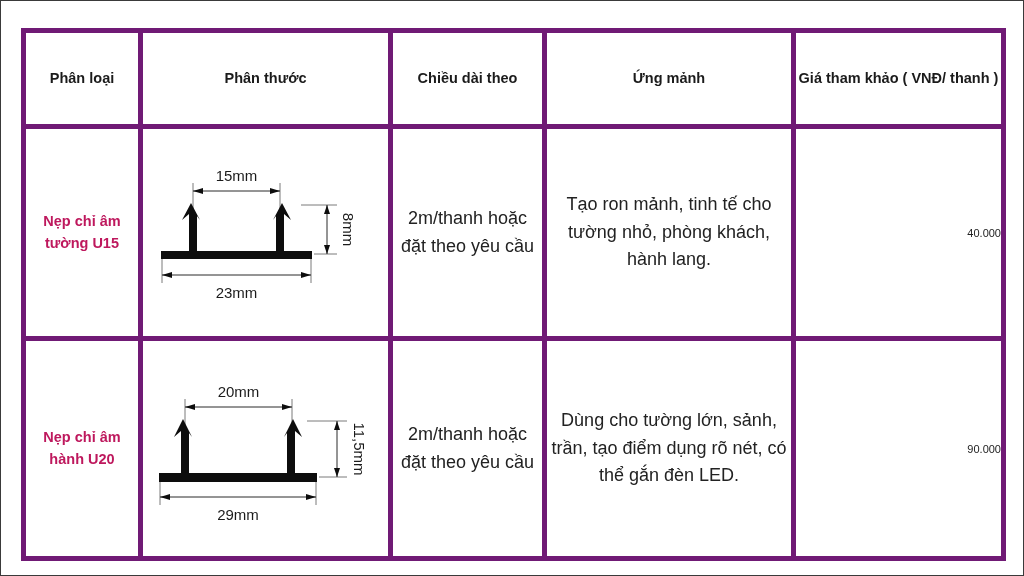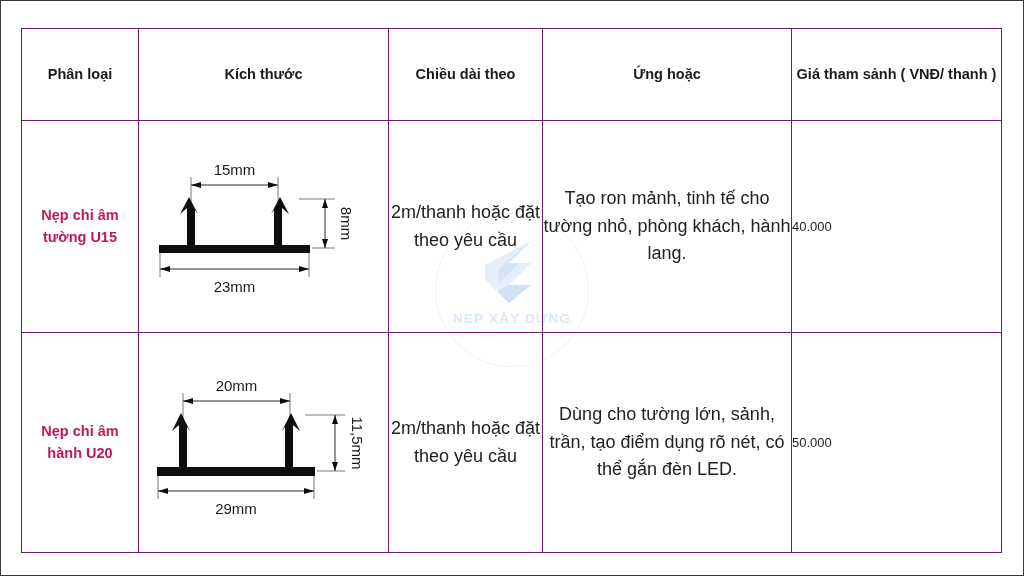--- a/index.html
+++ b/index.html
@@ -71,21 +71,21 @@
     left: 20px;
     top: 27px;
     width: 980px;
     height: 523px;
     border-collapse: collapse;
     table-layout: fixed;
     z-index: 2;
     background: transparent;
   }
   #spec-table td, #spec-table th {
-    border: 1px solid #701a75;
+    border: 5px solid #701a75;
     padding: 0;
     vertical-align: middle;
     background: transparent;
   }
   thead th {
     background: #e0e0e0;
     height: 91px;
     font-size: 14.5px;
     font-weight: bold;
     color: #1b1b1b;
@@ -116,22 +116,22 @@
     padding: 0;
   }
   .cell-text {
     text-align: center;
     font-size: 18px;
     color: #222222;
     line-height: 1.55;
     padding: 6px 16px;
   }
   .cell-price {
-    text-align: left;
-    font-size: 13px;
+    text-align: right;
+    font-size: 11px;
     color: #222222;
     padding: 4px 6px;
   }
 
   .drawing-wrap {
     display: flex;
     align-items: flex-start;
     justify-content: center;
   }
 
@@ -143,45 +143,36 @@
     font-family: "Liberation Sans", sans-serif;
     font-size: 15px;
     fill: #1b1b1b;
   }
 </style>
 </head>
 <body>
 
 <div id="canvas">
 
-  <div id="watermark">
-    <div class="wm-circle"></div>
-    <svg class="wm-logo" viewBox="0 0 66 66">
-      <polygon points="52,2 30,24 52,24 30,46 52,46 30,64 6,40 6,26" fill="#e4eefa"></polygon>
-      <polygon points="52,2 30,24 40,24 20,44 20,30" fill="#d3e4f7"></polygon>
-      <polygon points="30,46 52,46 30,64 18,52" fill="#cfe1f5"></polygon>
-    </svg>
-    <div class="wm-text">NẸP XÂY DỰNG</div>
-  </div>
 
   <table id="spec-table">
     <colgroup>
       <col class="col-1">
         <col class="col-2">
         <col class="col-3">
         <col class="col-4">
         <col class="col-5">
     </colgroup>
     <thead>
       <tr>
         <th>Phân loại</th>
-        <th>Kích thước</th>
+        <th>Phân thước</th>
         <th>Chiều dài theo</th>
-        <th>Ứng hoặc</th>
-        <th>Giá tham sảnh  ( VNĐ/ thanh )</th>
+        <th>Ứng mảnh</th>
+        <th>Giá tham khảo  ( VNĐ/ thanh )</th>
       </tr>
     </thead>
     <tbody>
 
       <tr class="data-row">
         <td class="cell-name">Nẹp chỉ âm tường U15</td>
 
         <td class="cell-drawing">
           <div class="drawing-wrap">
             <svg width="230" height="160" viewBox="0 0 230 160">
@@ -256,19 +247,19 @@
               <line class="dim-line" x1="9" y1="128" x2="165" y2="128"></line>
               <polygon class="profile" points="9,128 19,125 19,131"></polygon>
               <polygon class="profile" points="165,128 155,125 155,131"></polygon>
               <text class="dim-text" x="87" y="151" text-anchor="middle">29mm</text>
             </svg>
           </div>
         </td>
 
         <td class="cell-text">2m/thanh hoặc đặt theo yêu cầu</td>
         <td class="cell-text">Dùng cho tường lớn, sảnh, trần, tạo điểm dụng rõ nét, có thể gắn đèn LED.</td>
-        <td class="cell-price">50.000</td>
+        <td class="cell-price">90.000</td>
       </tr>
 
     </tbody>
   </table>
 
 </div>
 
 </body></html>

